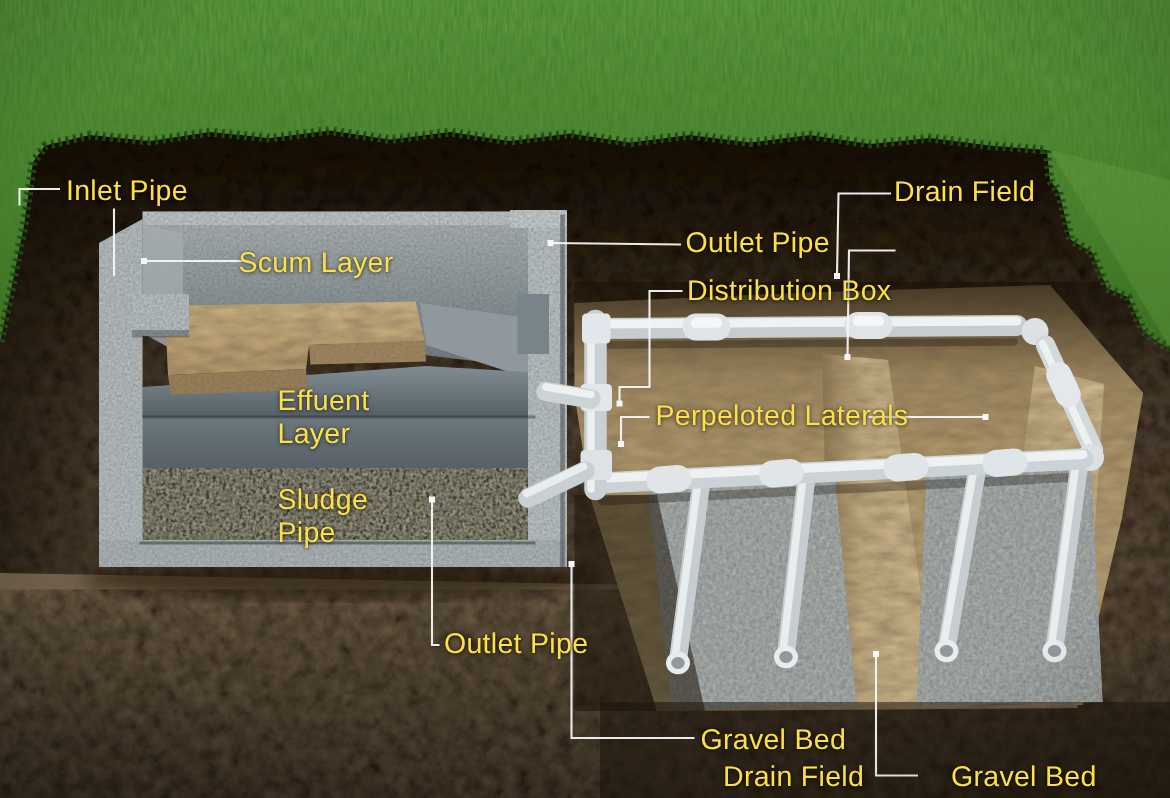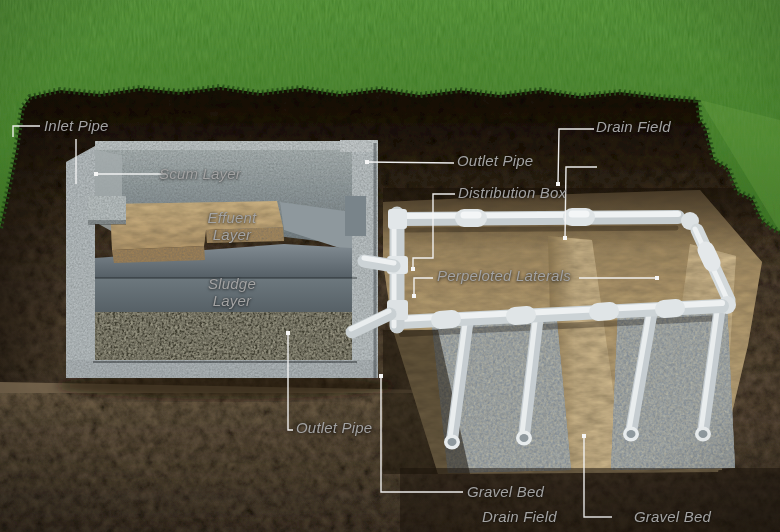--- a/index.html
+++ b/index.html
@@ -1,21 +1,21 @@
 <!DOCTYPE html>
 <html><head>
 <meta charset="utf-8">
 <style>
   html,body{margin:0;padding:0;background:#111;}
   #stage{position:relative;width:780px;height:532px;overflow:hidden;background:#3a2f20;
          font-family:"Liberation Sans", sans-serif;}
   #scene{position:absolute;left:0;top:0;}
-  .lbl{position:absolute;color:#a3a3a3;font-size:15px;line-height:1.16;white-space:pre-line;
-       text-shadow:0 1px 3px rgba(0,0,0,.55), 0 0 2px rgba(0,0,0,.35);letter-spacing:.2px;font-style:italic;}
-  .ctr{text-align:center;}
+  .lbl{position:absolute;color:#fde047;font-size:19px;line-height:1.16;white-space:pre-line;
+       text-shadow:0 1px 3px rgba(0,0,0,.55), 0 0 2px rgba(0,0,0,.35);letter-spacing:.2px;}
+  .ctr{text-align:left;margin-top:48px;}
   .rgt{text-align:right;}
 </style>
 </head>
 <body>
 
 <div id="stage">
 <svg id="scene" width="780" height="532" viewBox="0 0 780 532" xmlns="http://www.w3.org/2000/svg">
   <defs>
     <linearGradient id="gSoil" x1="0" y1="0" x2="0" y2="1">
       <stop offset="0" stop-color="#17100a"></stop>
@@ -307,21 +307,21 @@
   </g>
 
   <rect x="0" y="0" width="780" height="532" fill="url(#gVig)"></rect>
 </svg>
 
 <div class="lbl" style="left:44px;top:117px">Inlet Pipe</div>
 <div class="lbl" style="left:159px;top:165px">Scum Layer</div>
 <div class="lbl ctr" style="left:185px;top:209px;width:94px">Effuent
 Layer</div>
 <div class="lbl ctr" style="left:185px;top:275px;width:94px">Sludge
-Layer</div>
+Pipe</div>
 <div class="lbl" style="left:457px;top:152px">Outlet Pipe</div>
 <div class="lbl" style="left:596px;top:118px">Drain Field</div>
 <div class="lbl" style="left:437px;top:267px">Perpeloted Laterals</div>
 <div class="lbl" style="left:458px;top:184px">Distribution Box</div>
 <div class="lbl" style="left:296px;top:419px">Outlet Pipe</div>
 <div class="lbl" style="left:467px;top:483px">Gravel Bed</div>
 <div class="lbl" style="left:482px;top:508px">Drain Field</div>
 <div class="lbl" style="left:634px;top:508px">Gravel Bed</div>
 </div>
 

